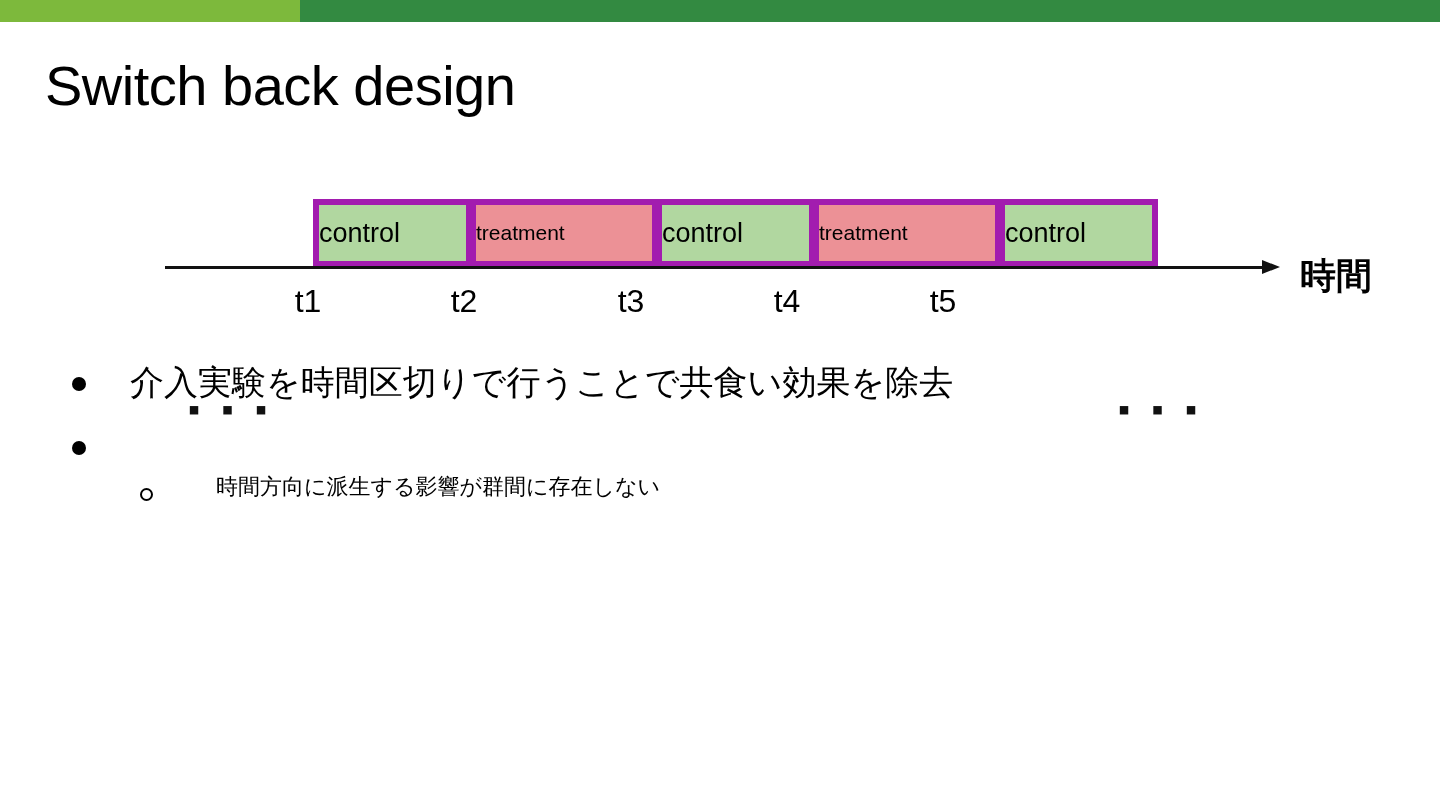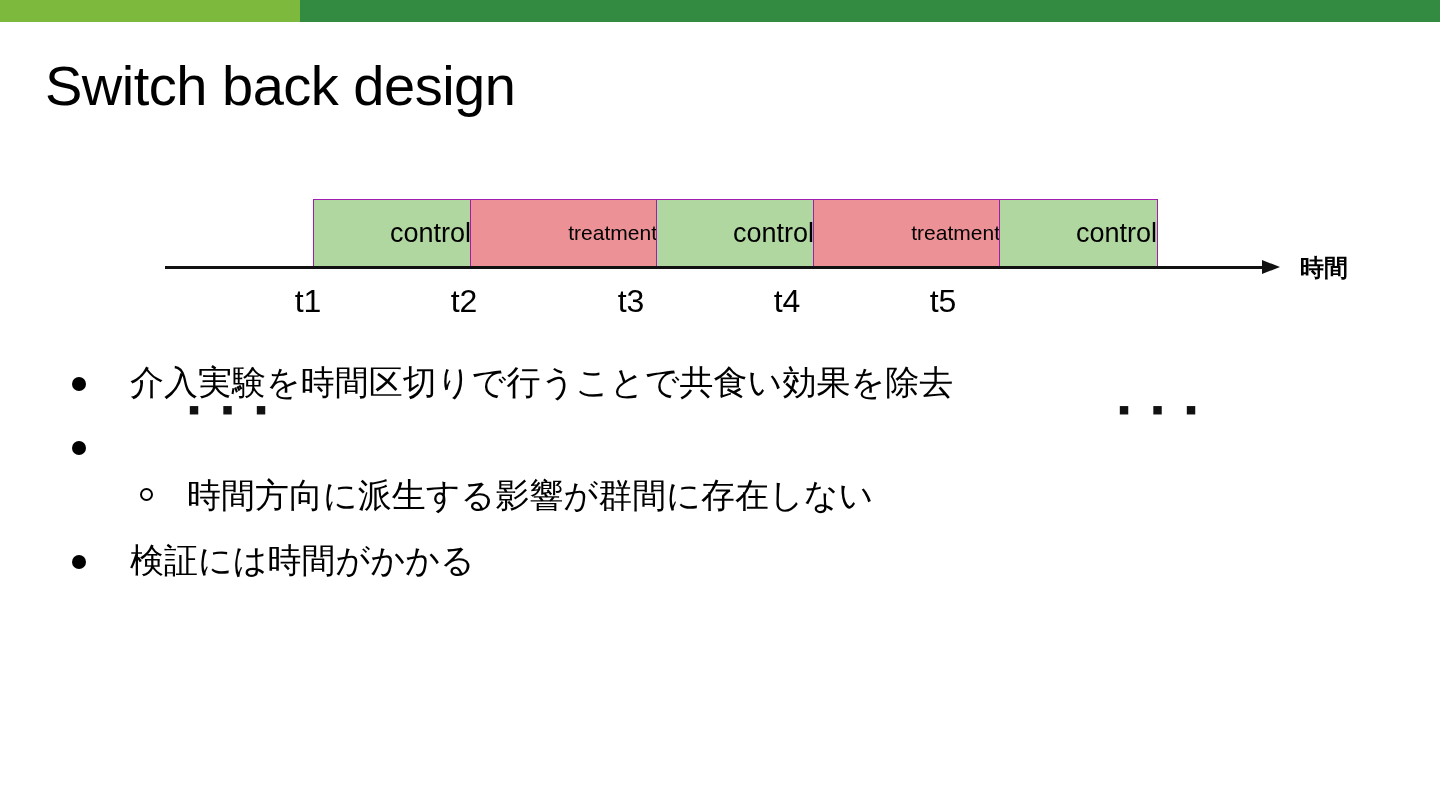--- a/index.html
+++ b/index.html
@@ -64,25 +64,25 @@
   .blocks {
     position: absolute;
     left: 313px;
     top: 19px;
     height: 68px;
     display: flex;
     align-items: stretch;
   }
   .block {
     box-sizing: border-box;
-    border: 1px solid #a21caf;
+    border: 6px solid #a21caf;
     margin-left: -2px;
     display: flex;
     align-items: center;
-    justify-content: flex-end;
+    justify-content: flex-start;
     height: 68px;
   }
   .block:first-child { margin-left: 0; }
   .block.control {
     background: #b1d7a0;
     width: 159px;
     font-size: 27px;
   }
   .block.treatment {
     background: #ec9196;
@@ -106,21 +106,21 @@
     width: 0;
     height: 0;
     border-top: 7px solid transparent;
     border-bottom: 7px solid transparent;
     border-left: 18px solid #111111;
   }
   .axis-label {
     position: absolute;
     left: 1300px;
     top: 72px;
-    font-size: 24px;
+    font-size: 36px;
     font-weight: 700;
     white-space: nowrap;
   }
 
   .tick-labels {
     position: absolute;
     left: 0;
     top: 104px;
     width: 1440px;
     height: 34px;
@@ -171,21 +171,21 @@
     background: transparent;
     margin-top: 17px;
     margin-right: 34px;
   }
 
   .bullet-text {
     font-size: 34px;
     line-height: 1.42;
     white-space: nowrap;
   }
-  .level-2 .bullet-text { font-size: 34px; }
+  .level-2 .bullet-text { font-size: 22px; margin-left: 29px; }
 </style>
 </head>
 <body>
 
 <div class="topbar">
   <div class="topbar-left" style="background: rgb(125, 185, 60); width: 300px;"></div>
   <div class="topbar-right" style="background: rgb(51, 138, 65);"></div>
 </div>
 
 <div class="slide-title">Switch back design</div>
@@ -237,18 +237,14 @@
   <div class="bullet-row level-1">
     <span class="marker marker-disc"></span>
   </div>
 
   <div class="bullet-row level-2">
     <span class="marker marker-circle"></span>
     <span class="bullet-text">時間方向に派生する影響が群間に存在しない</span>
   </div>
 
 
-  <div class="bullet-row level-1">
-    <span class="marker marker-disc"></span>
-    <span class="bullet-text">検証には時間がかかる</span>
-  </div>
 
 </div>
 
 </body></html>

